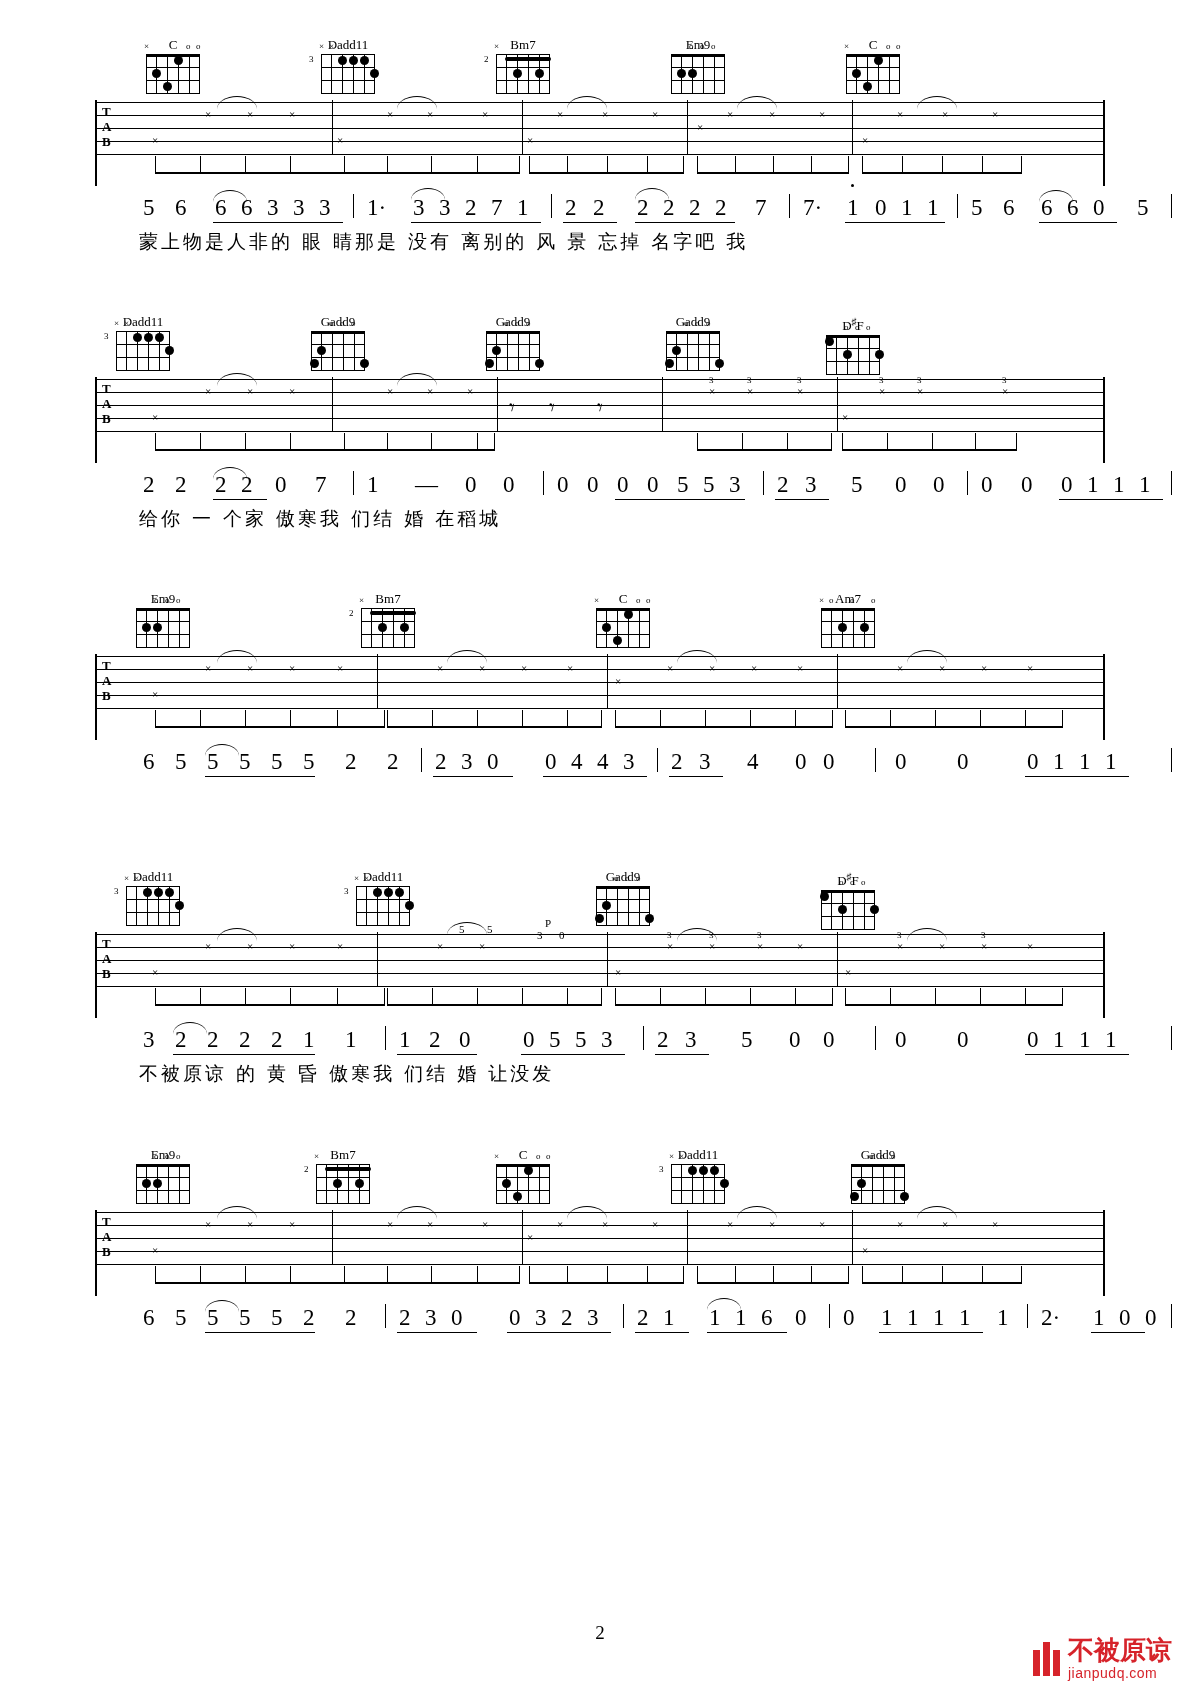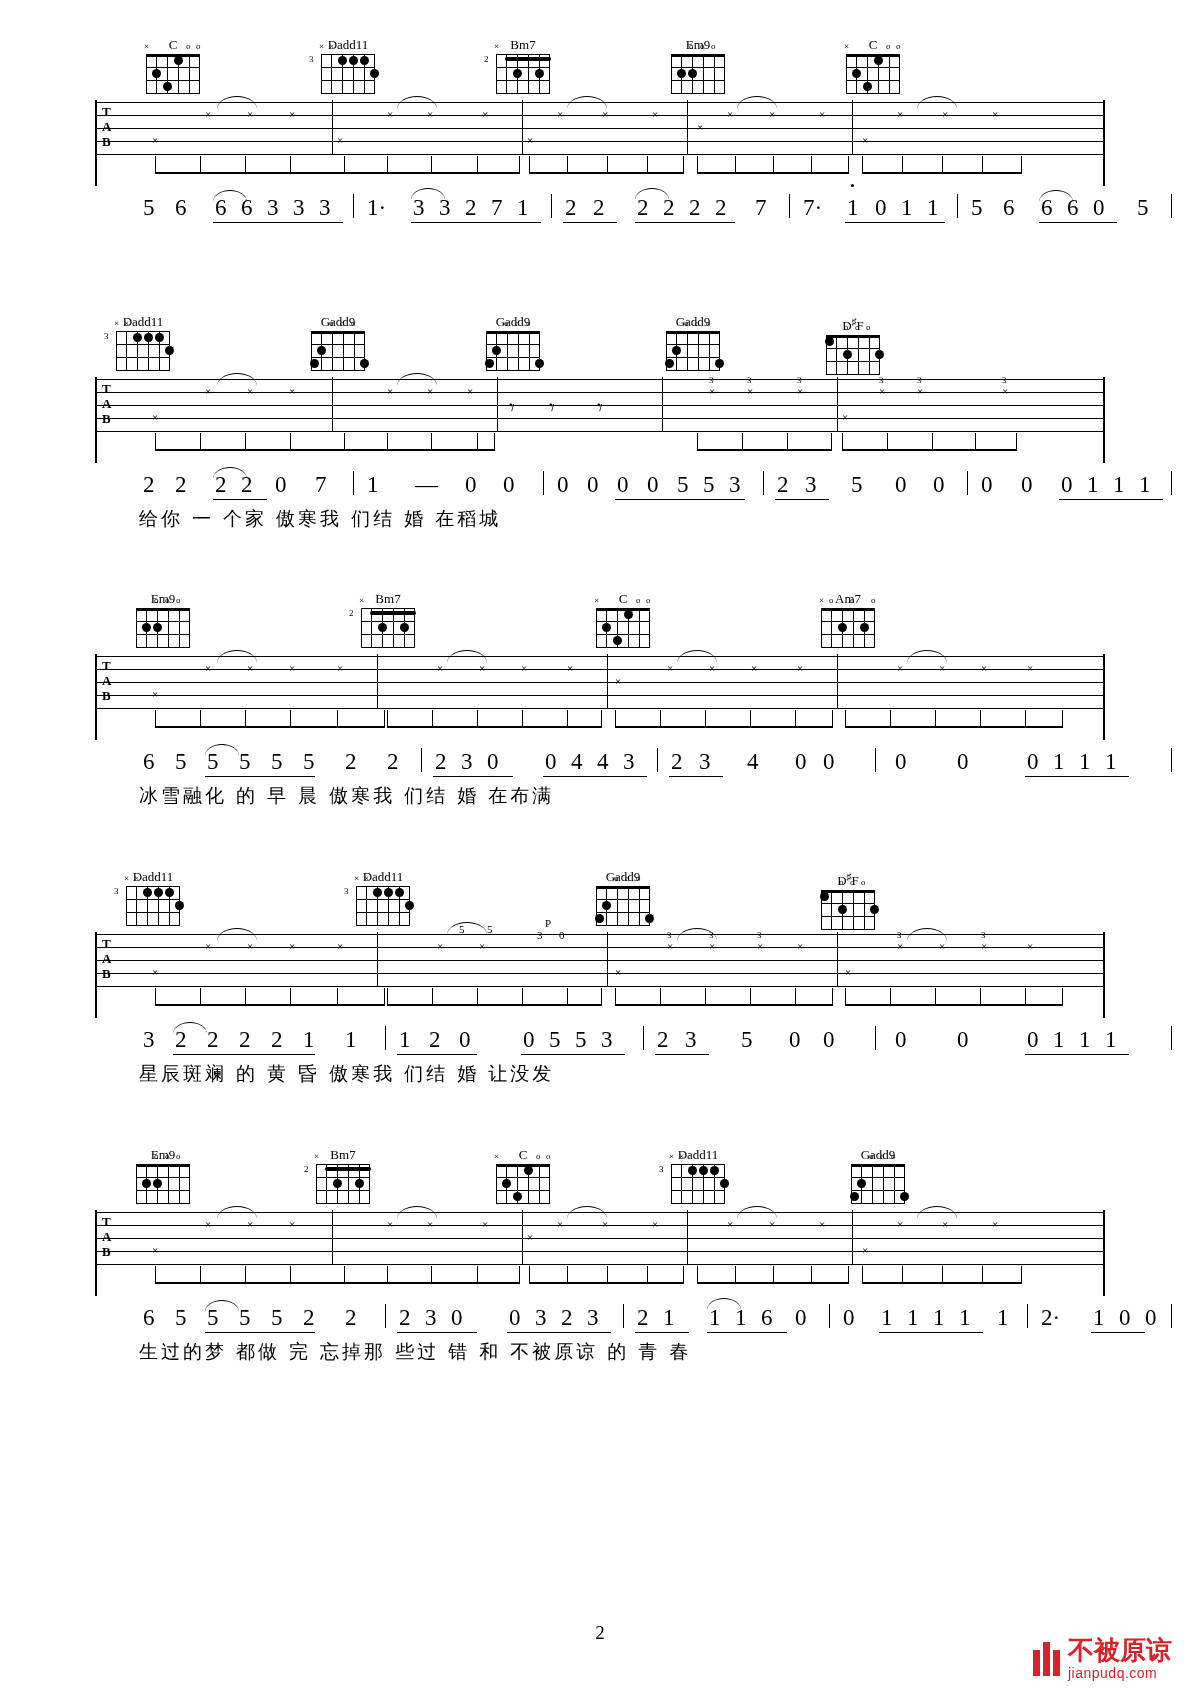--- a/index.html
+++ b/index.html
@@ -279,20 +279,21 @@
       <div class="bl" style="left:862px;top:8px"></div>
       <div class="jp" style="left:876px;top:10px">5</div>
       <div class="jp" style="left:908px;top:10px">6</div>
       <div class="jp" style="left:946px;top:10px">6</div>
       <div class="jp" style="left:972px;top:10px">6</div>
       <div class="jp" style="left:998px;top:10px">0</div>
       <div class="tie" style="left:944px;top:4px"></div>
       <div class="und" style="left:944px;top:36px;width:78px"></div>
       <div class="jp" style="left:1042px;top:10px">5</div>
       <div class="bl" style="left:1076px;top:8px"></div>
+      <div class="lyr" style="left:44px;top:44px;letter-spacing:3px">蒙上物是人非的 眼 睛那是 没有 离别的 风 景 忘掉 名字吧 我</div>
     </div>
   </div>
 
   <div class="system" style="position:absolute;left:95px;top:315px;">
     <div class="chordrow">
       <div class="chord" style="left:10px;">
         <div class="cname">Dadd11</div>
         <div class="grid">
           <div class="topline"></div>
             <div class="fret" style="top:13px"></div>
@@ -680,21 +681,20 @@
       <div class="jp" style="left:728px;top:10px">0</div>
       <div class="bl" style="left:780px;top:8px"></div>
       <div class="jp" style="left:800px;top:10px">0</div>
       <div class="jp" style="left:862px;top:10px">0</div>
       <div class="jp" style="left:932px;top:10px">0</div>
       <div class="jp" style="left:958px;top:10px">1</div>
       <div class="jp" style="left:984px;top:10px">1</div>
       <div class="jp" style="left:1010px;top:10px">1</div>
       <div class="und" style="left:930px;top:36px;width:104px"></div>
       <div class="bl" style="left:1076px;top:8px"></div>
-      <div class="lyr" style="left:44px;top:44px;letter-spacing:3px">冰雪融化 的 早 晨 傲寒我 们结 婚 在布满</div>
     </div>
   </div>
 
   <div class="system" style="position:absolute;left:95px;top:870px;">
     <div class="chordrow">
       <div class="chord" style="left:20px;">
         <div class="cname">Dadd11</div>
         <div class="grid">
           <div class="topline"></div>
             <div class="fret" style="top:13px"></div>
@@ -881,21 +881,21 @@
       <div class="jp" style="left:728px;top:10px">0</div>
       <div class="bl" style="left:780px;top:8px"></div>
       <div class="jp" style="left:800px;top:10px">0</div>
       <div class="jp" style="left:862px;top:10px">0</div>
       <div class="jp" style="left:932px;top:10px">0</div>
       <div class="jp" style="left:958px;top:10px">1</div>
       <div class="jp" style="left:984px;top:10px">1</div>
       <div class="jp" style="left:1010px;top:10px">1</div>
       <div class="und" style="left:930px;top:36px;width:104px"></div>
       <div class="bl" style="left:1076px;top:8px"></div>
-      <div class="lyr" style="left:44px;top:44px;letter-spacing:3px">星辰斑斓 的 黄 昏 傲寒我 们结 婚 让没发</div>
+      <div class="lyr" style="left:44px;top:44px;letter-spacing:3px">不被原谅 的 黄 昏 傲寒我 们结 婚 让没发</div>
     </div>
   </div>
 
   <div class="system" style="position:absolute;left:95px;top:1148px;">
     <div class="chordrow">
       <div class="chord" style="left:30px;">
         <div class="cname">Em9</div>
         <div class="grid">
           <div class="nut"></div>
             <div class="fret" style="top:13px"></div>
@@ -1103,21 +1103,20 @@
       <div class="jp" style="left:864px;top:10px">1</div>
       <div class="und" style="left:784px;top:36px;width:104px"></div>
       <div class="jp" style="left:902px;top:10px">1</div>
       <div class="bl" style="left:932px;top:8px"></div>
       <div class="jp" style="left:946px;top:10px">2·</div>
       <div class="jp" style="left:998px;top:10px">1</div>
       <div class="jp" style="left:1024px;top:10px">0</div>
       <div class="jp" style="left:1050px;top:10px">0</div>
       <div class="und" style="left:996px;top:36px;width:54px"></div>
       <div class="bl" style="left:1076px;top:8px"></div>
-      <div class="lyr" style="left:44px;top:44px;letter-spacing:3px">生过的梦 都做 完 忘掉那 些过 错 和 不被原谅 的 青 春</div>
     </div>
   </div>
 
   <div class="pageno">2</div>
 
   <div class="logo">
     <div class="bars">
       <i style="height:26px"></i>
         <i style="height:34px"></i>
         <i style="height:26px"></i>

